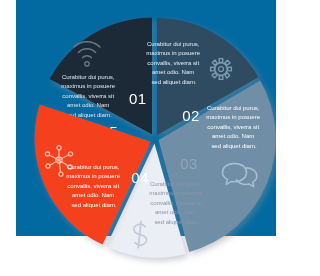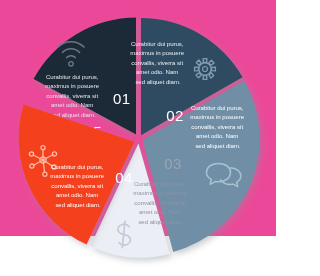--- a/index.html
+++ b/index.html
@@ -10,21 +10,22 @@
   body {
     width: 276px;
     height: 276px;
     overflow: hidden;
     font-family: "Liberation Sans", sans-serif;
   }
   #stage {
     position: relative;
     width: 276px;
     height: 236px;
-    background: #ec4899;
+    background: #0369a1;
+    margin-left: 16px;
   }
   #wheel {
     position: absolute;
     left: 0;
     top: 0;
     width: 276px;
     height: 276px;
     display: block;
   }
   .seg-text {

